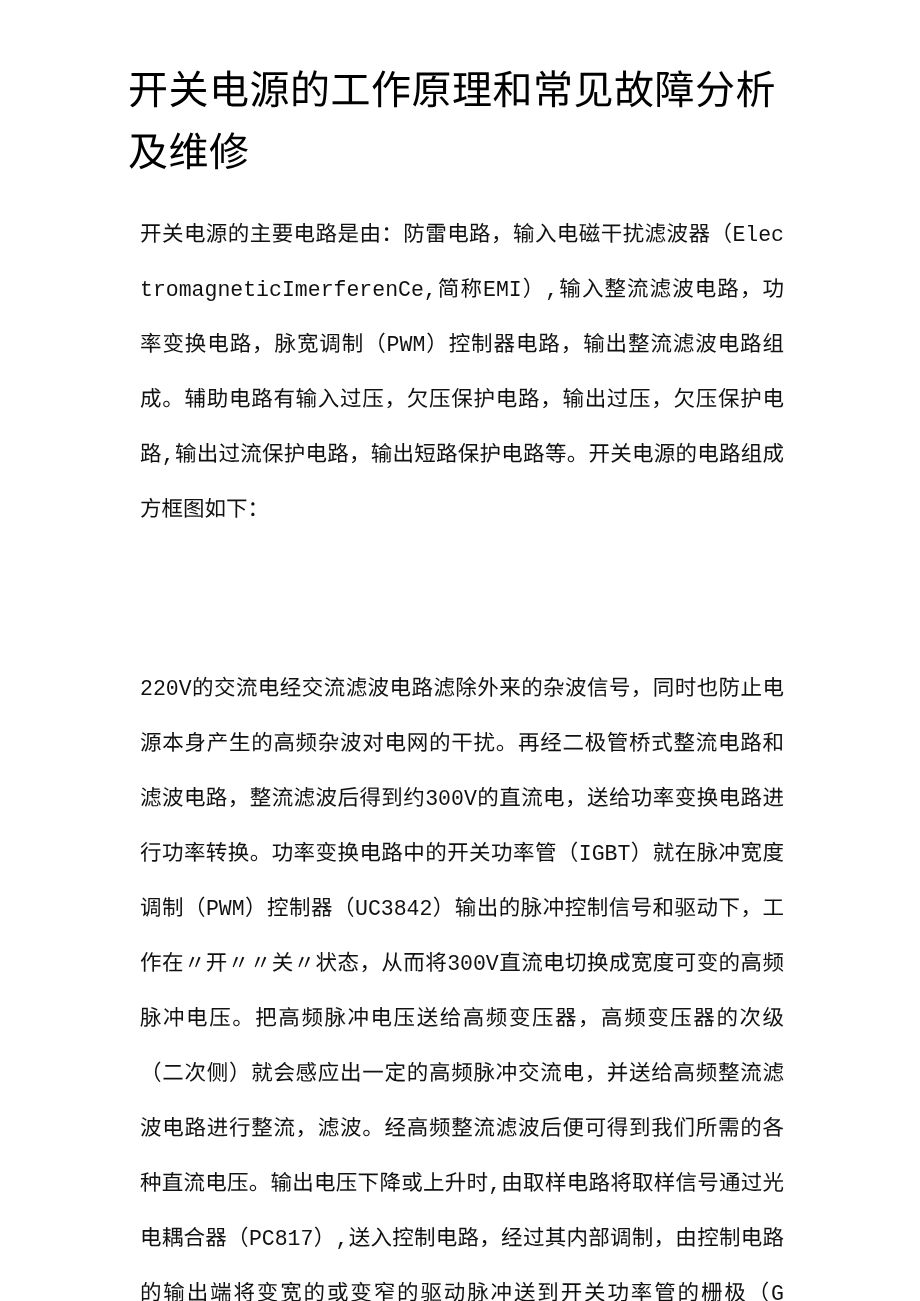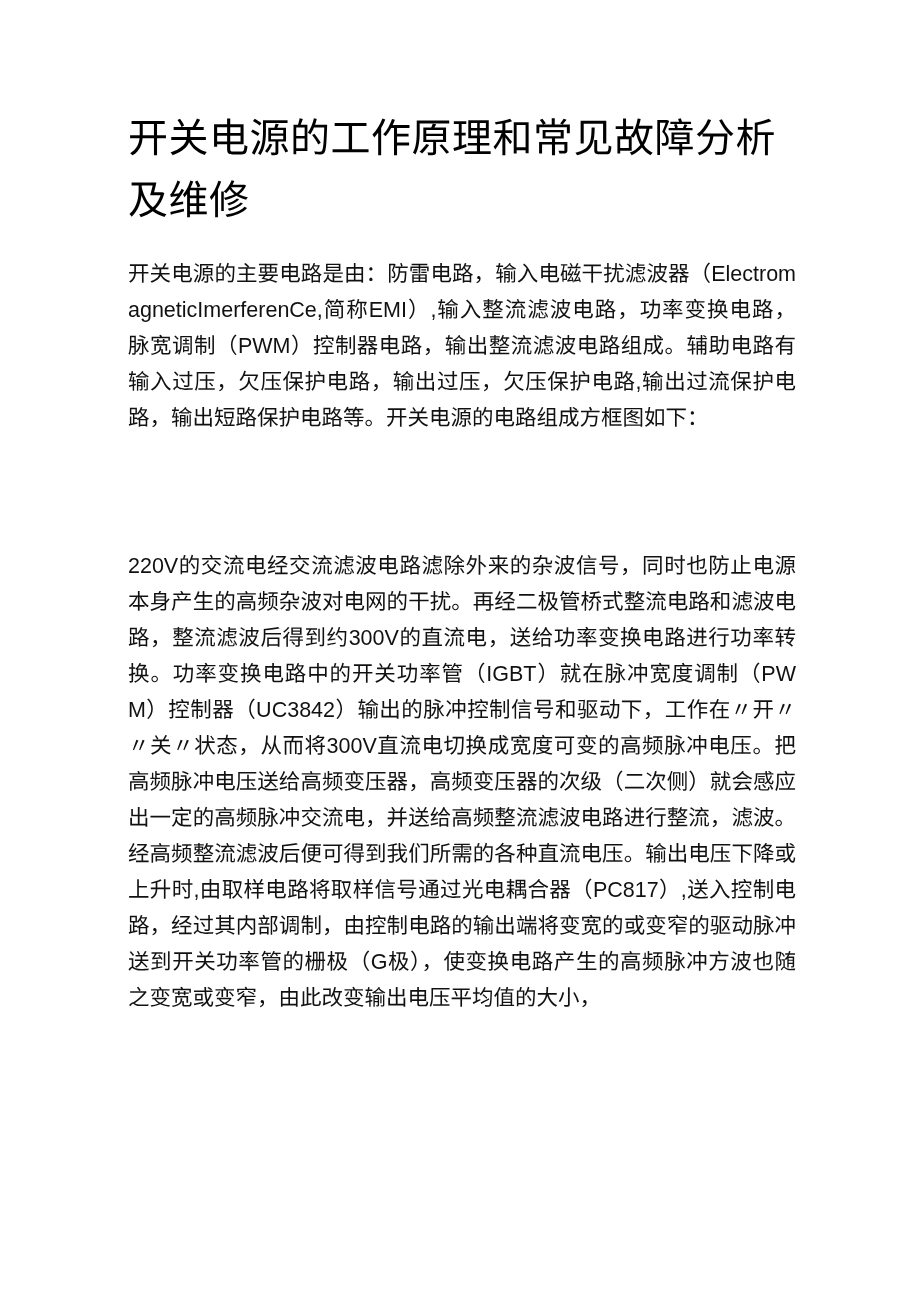--- a/index.html
+++ b/index.html
@@ -27,34 +27,34 @@
   }
 
   
   .doc-title {
     font-family: "Liberation Serif", "DejaVu Serif", serif;
     font-size: 40px;
     font-weight: 400;
     line-height: 62px;
     color: #000000;
     margin: 0;
-    padding-top: 108px;
+    padding-top: 60px;
     letter-spacing: 0.5px;
     white-space: normal;
     word-break: break-all;
   }
 
   
   .para {
-    font-family: Liberation Sans, sans-serif;
+    font-family: Liberation Mono, monospace;
     font-size: 21.5px;
     font-weight: 400;
-    line-height: 36px;
+    line-height: 55px;
     color: #111111;
-    margin: 0;
+    margin: 12px;
     text-align: justify;
     text-justify: inter-character;
     word-break: break-all;
     letter-spacing: 0px;
   }
 
   .para-intro {
     margin-top: 24px;
   }
 

